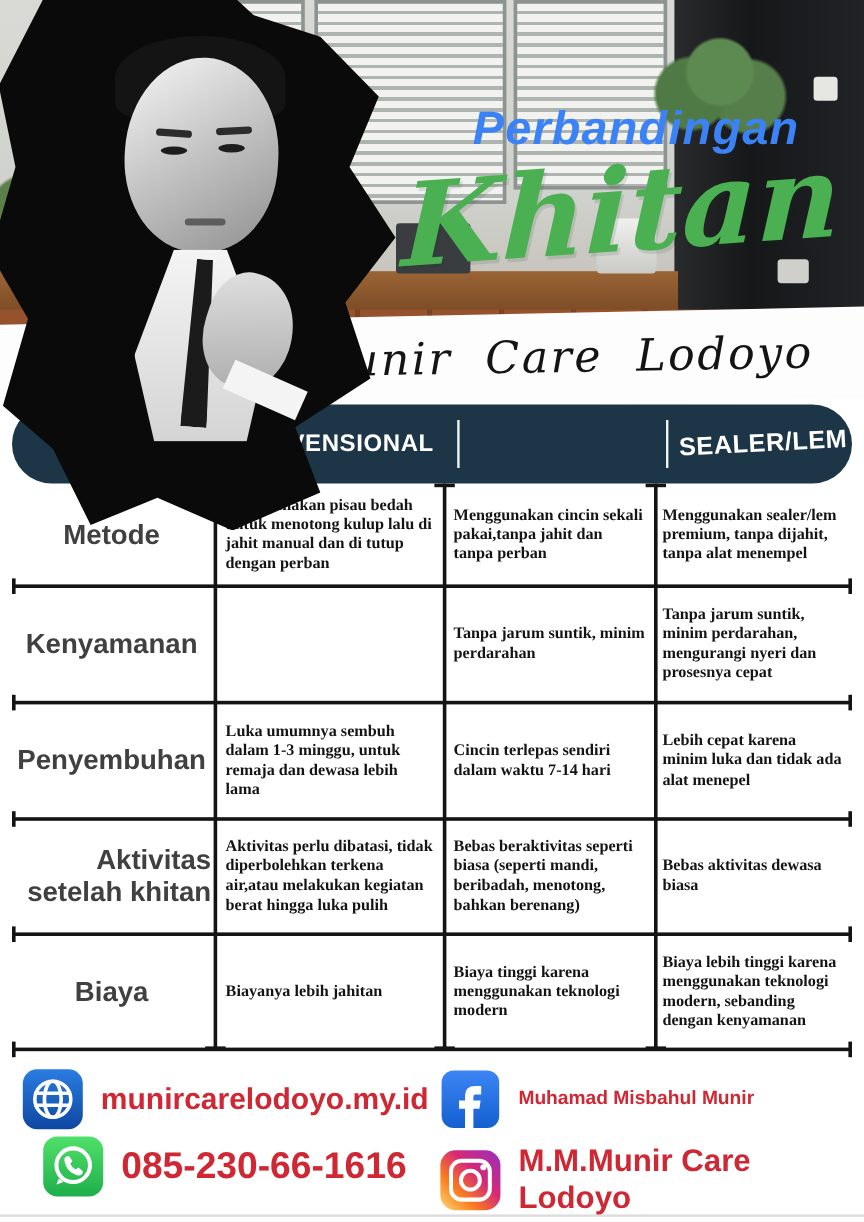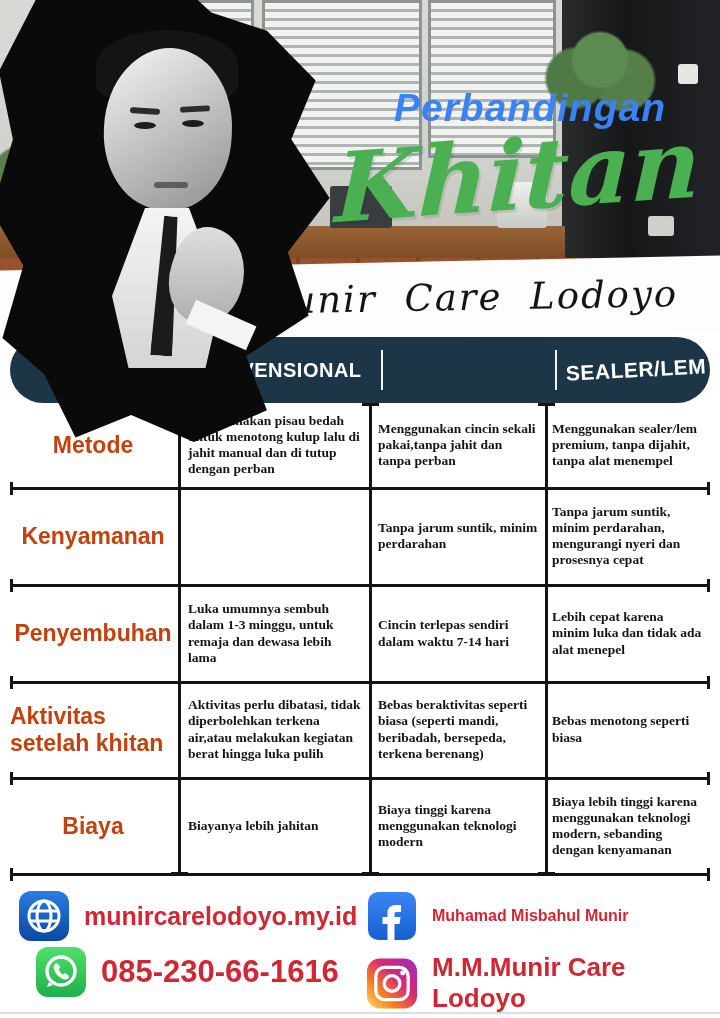--- a/index.html
+++ b/index.html
@@ -100,22 +100,22 @@
   .vline::before { top:0; } .vline::after { bottom:0; }
   .v1 { left:178px; } .v2 { left:369px; } .v3 { left:545px; }
   .hline { position:absolute; left:10px; width:700px; height:3px; background:#141414; z-index:2; }
   .hline::before, .hline::after { content:""; position:absolute; top:-5px; width:3px; height:13px; background:#141414; }
   .hline::before { left:0; } .hline::after { right:0; }
   .h1 { top:487px; } .h2 { top:584px; } .h3 { top:681px; } .h4 { top:777px; } .h5 { top:873px; }
   .trow { position:absolute; left:0; width:720px; z-index:2; }
   .r1 { top:404px; height:82px; } .r2 { top:490px; height:92px; }
   .r3 { top:588px; height:91px; } .r4 { top:684px; height:91px; } .r5 { top:781px; height:90px; }
   .rlabel { position:absolute; left:10px; width:166px; height:100%;
-    display:flex; align-items:center; justify-content:center; text-align:left;
-    color:#c2410c; font-weight:bold; font-size:23px; line-height:1.15; }
+    display:flex; align-items:center; justify-content:center; text-align:right;
+    color:#404040; font-weight:bold; font-size:23px; line-height:1.15; }
   .cell { position:absolute; height:100%; display:flex; align-items:center;
     font-family:"Liberation Serif", serif; font-weight:bold; font-size:13.5px;
     line-height:1.2; color:#141414; }
   .cell.c1 { left:188px; width:174px; }
   .cell.c2 { left:378px; width:160px; }
   .cell.c3 { left:552px; width:152px; }
   
   .contact { position:absolute; display:flex; align-items:center; gap:14px; z-index:3; }
   .contact .txt { color:#cf2733; font-weight:bold; }
   .ct-web { left:18px; top:890px; }   .ct-web  .txt { font-size:25px; }
@@ -196,22 +196,22 @@
   </div>
   <div class="trow r3">
     <div class="rlabel">Penyembuhan</div>
     <div class="cell c1">Luka umumnya sembuh dalam 1-3 minggu, untuk remaja dan dewasa lebih lama</div>
     <div class="cell c2">Cincin terlepas sendiri dalam waktu 7-14 hari</div>
     <div class="cell c3">Lebih cepat karena minim luka dan tidak ada alat menepel</div>
   </div>
   <div class="trow r4">
     <div class="rlabel">Aktivitas setelah khitan</div>
     <div class="cell c1">Aktivitas perlu dibatasi, tidak diperbolehkan terkena air,atau melakukan kegiatan berat hingga luka pulih</div>
-    <div class="cell c2">Bebas beraktivitas seperti biasa (seperti mandi, beribadah, bersepeda, terkena berenang)</div>
-    <div class="cell c3">Bebas menotong seperti biasa</div>
+    <div class="cell c2">Bebas beraktivitas seperti biasa (seperti mandi, beribadah, menotong, bahkan berenang)</div>
+    <div class="cell c3">Bebas aktivitas dewasa biasa</div>
   </div>
   <div class="trow r5">
     <div class="rlabel">Biaya</div>
     <div class="cell c1">Biayanya lebih jahitan</div>
     <div class="cell c2">Biaya  tinggi karena menggunakan teknologi modern</div>
     <div class="cell c3">Biaya lebih tinggi karena menggunakan teknologi modern, sebanding dengan kenyamanan</div>
   </div>
 
   <div class="contact ct-web">
     <span class="icon-badge">

